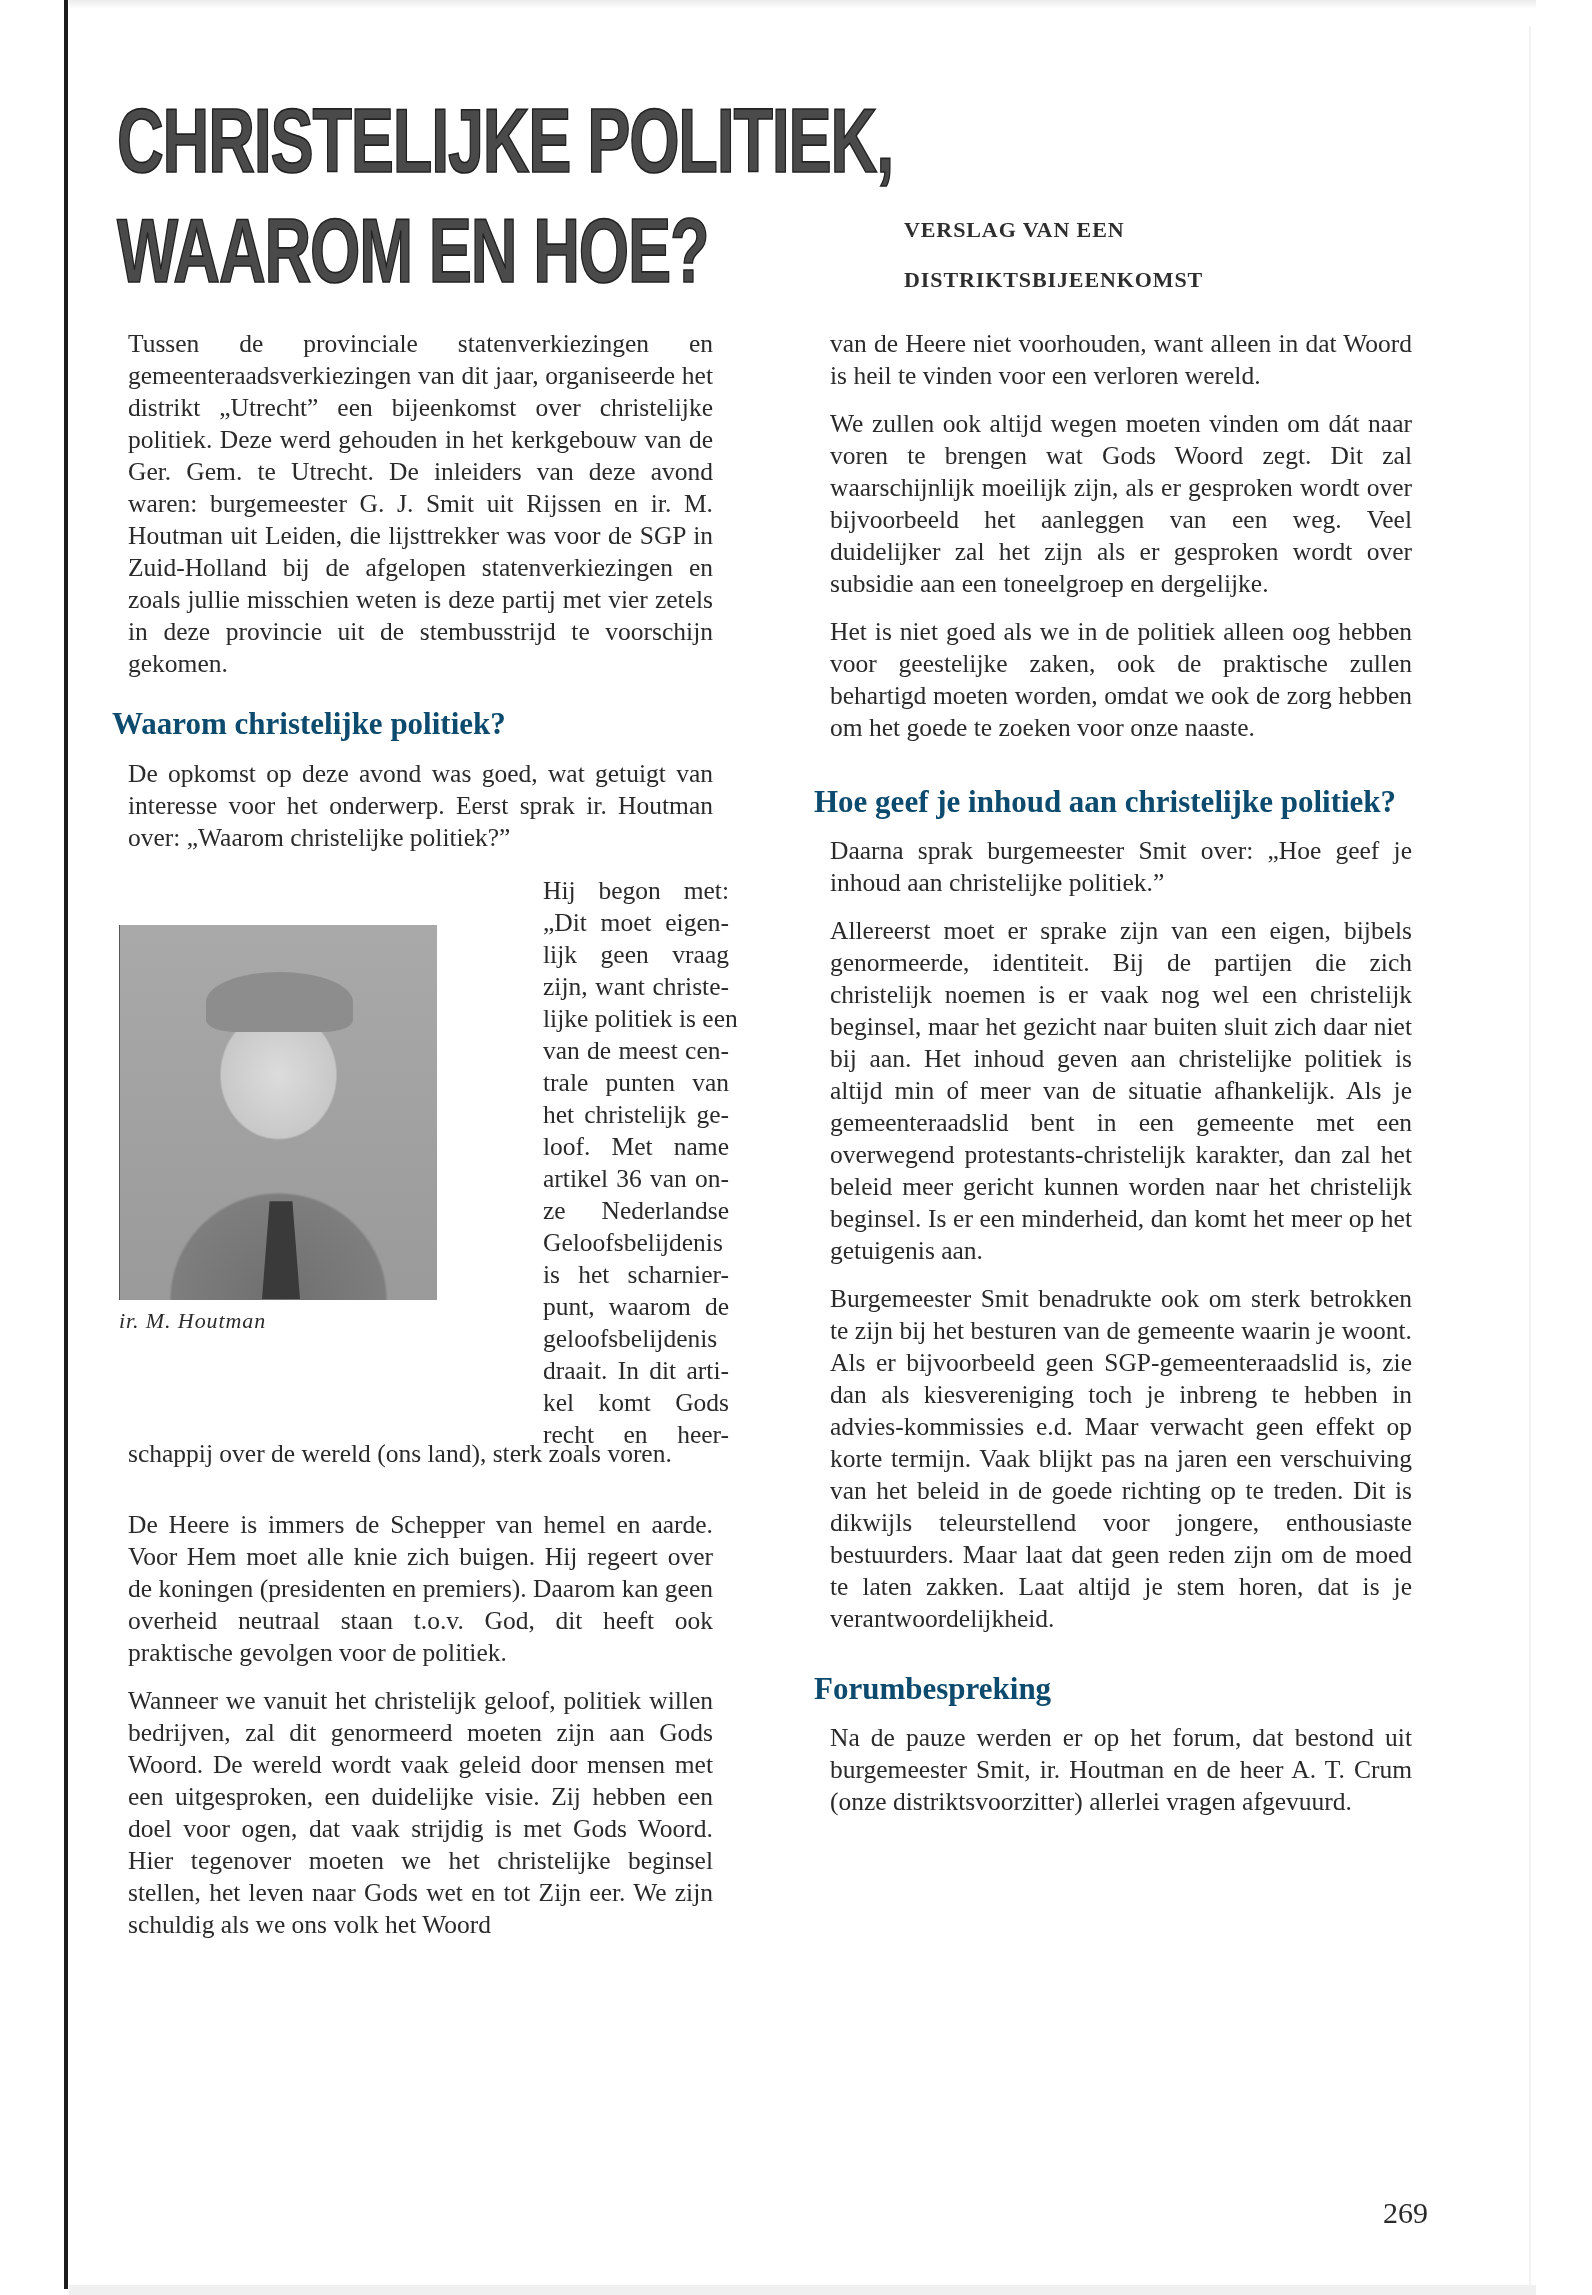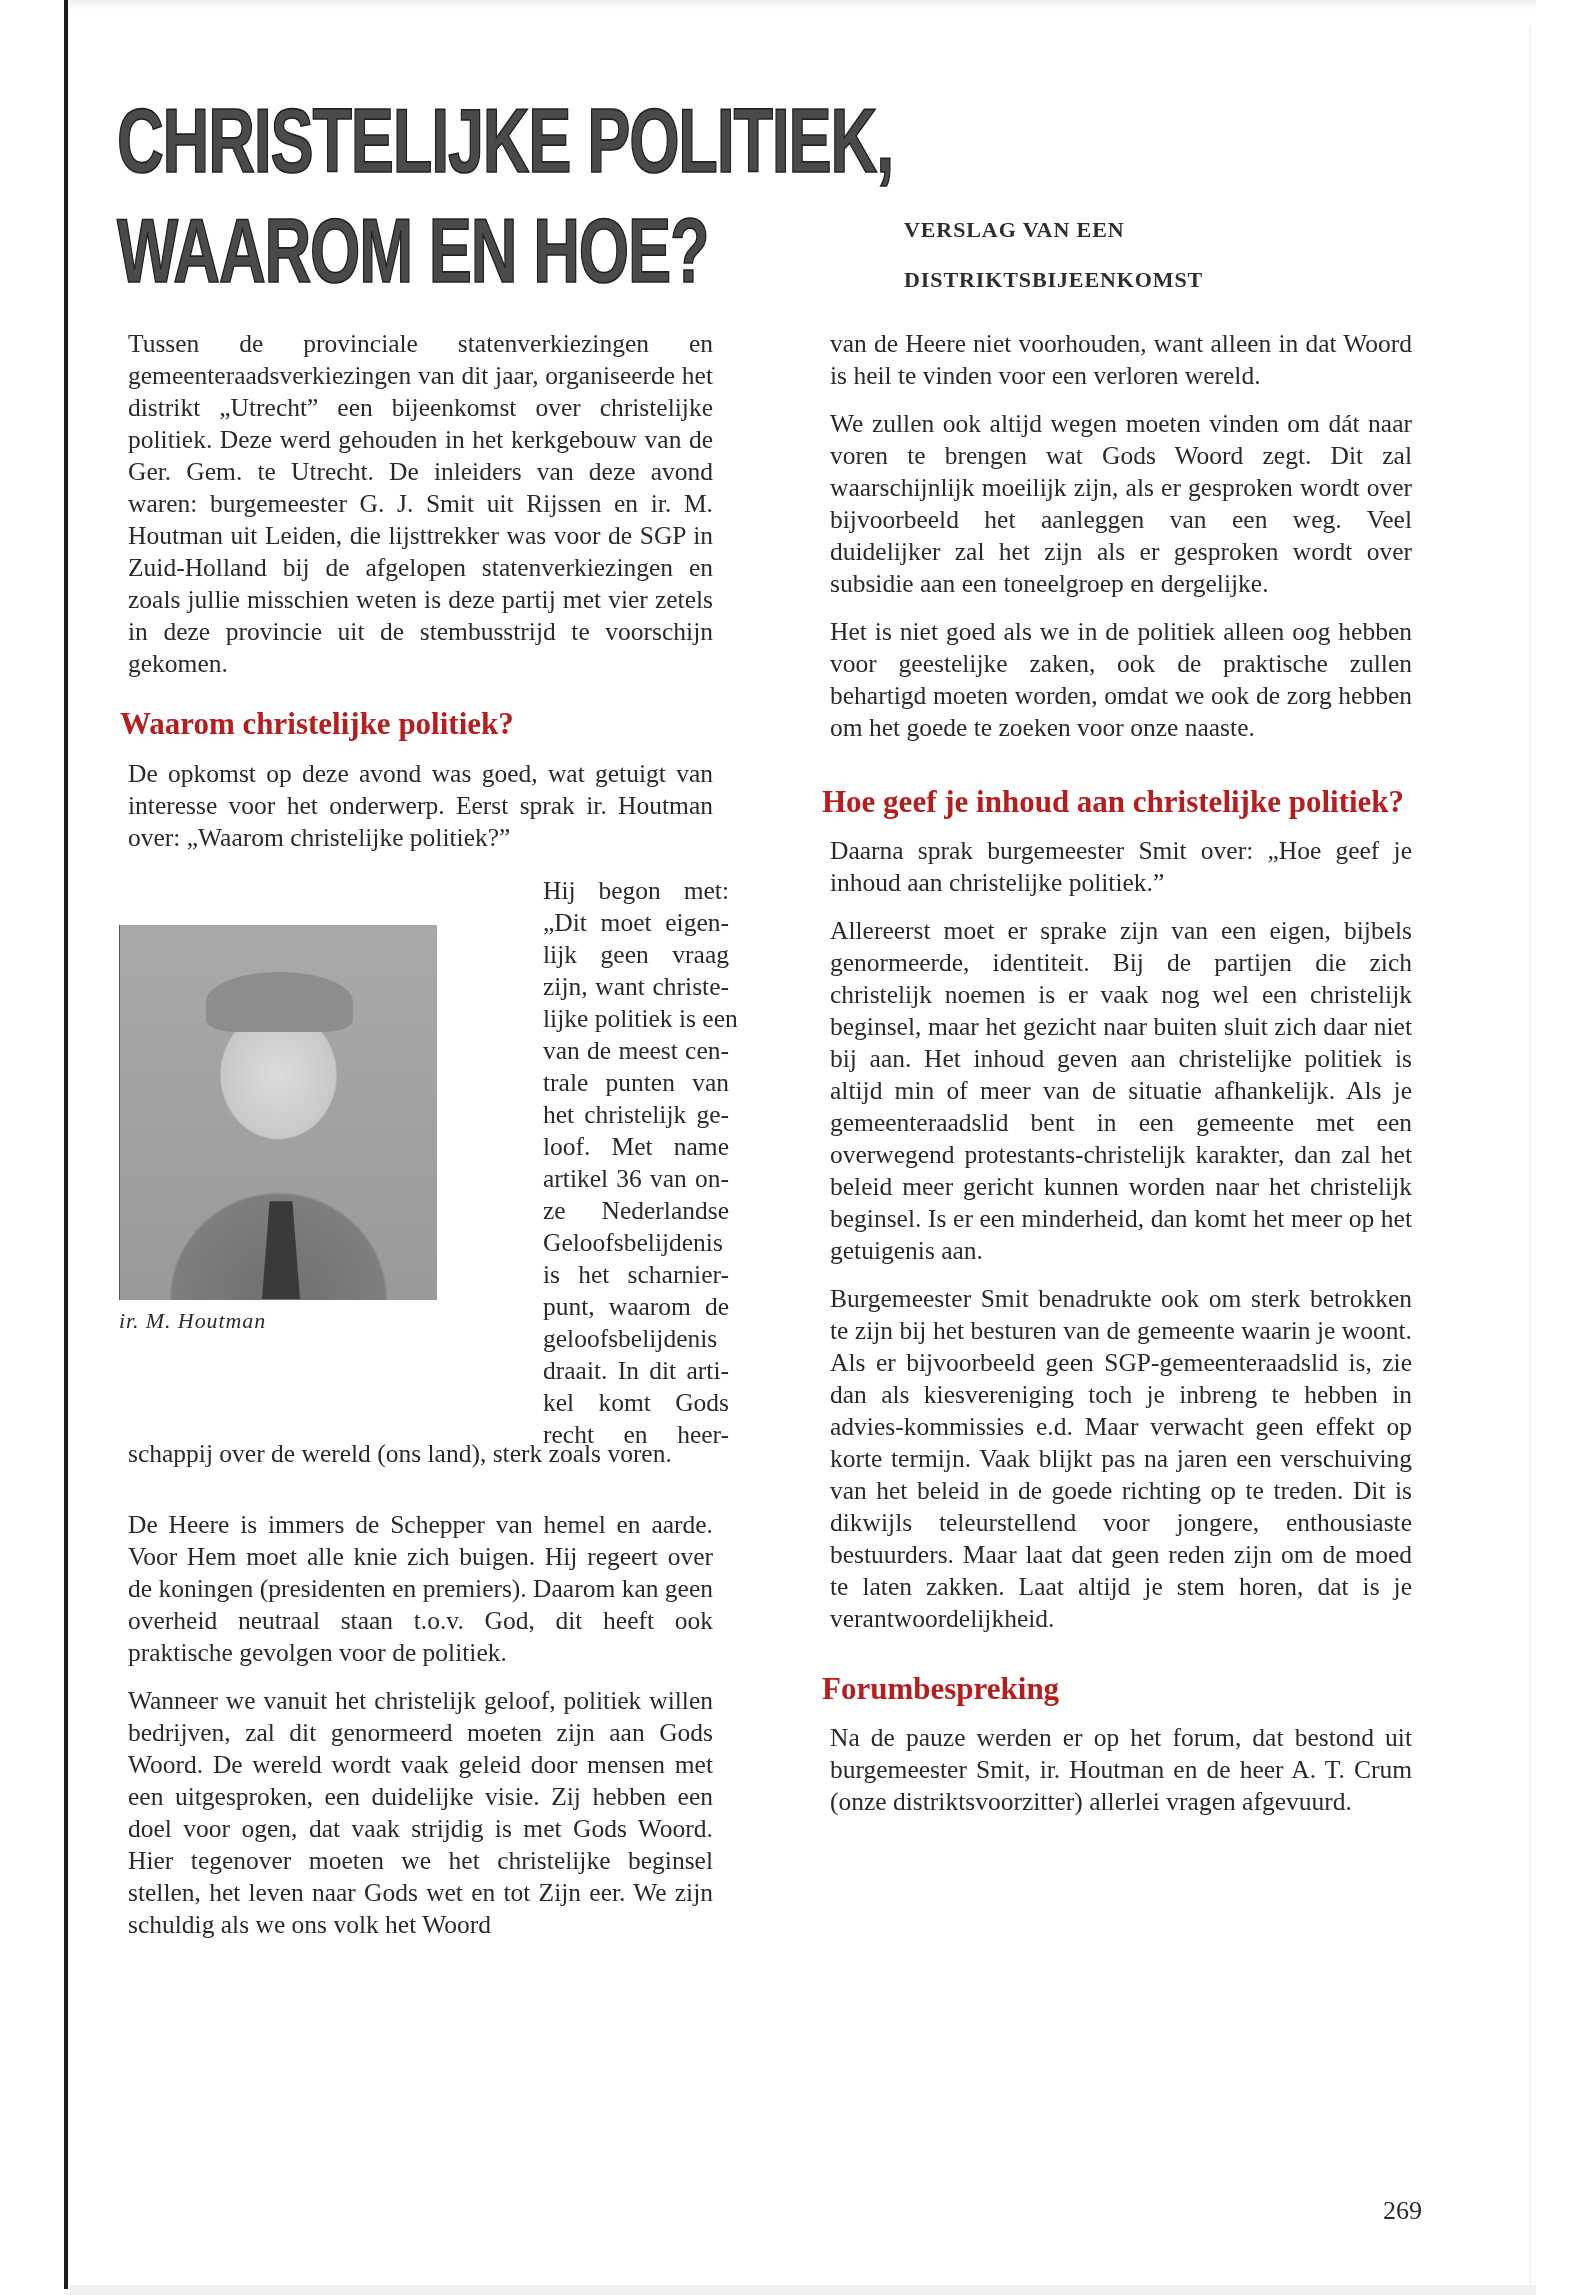--- a/index.html
+++ b/index.html
@@ -23,39 +23,39 @@
     font-family: "Liberation Serif", "DejaVu Serif", serif; font-weight: 700;
     font-size: 22px; line-height: 50px; color: #2e2e2e; letter-spacing: 0.9px; }
   .subhead span { display: block; }
 
   .col { position: absolute; width: 617px; font-size: 25.5px; line-height: 32px; text-align: justify; }
   .col p { margin: 16px; }
   .col .gap { height: 7px; }
   .left-col { left: 112px; top: 312px; }
   .right-col { left: 814px; top: 312px; width: 614px; }
 
-  .sec-h { font-weight: 700; font-size: 31px; line-height: 35px; margin: 8px; color: #b91c1c; text-align: left; }
+  .sec-h { font-weight: 700; font-size: 31px; line-height: 35px; margin: 0; color: #0c4a6e; text-align: left; }
   .left-col .sec-h { margin-top: 26px; margin-bottom: 17.3px; }
   .right-col .sec-h { margin-top: 40px; margin-bottom: 3.5px; }
   .right-col .sec-h.forum { margin-top: 36px; margin-bottom: 8.6px; }
 
   .wrap-block { position: relative; height: 547px; margin-top: 21px; }
   .photo { position: absolute; left: 7px; top: 50px; width: 317px; height: 375px;
     background: radial-gradient(ellipse 30% 28% at 50% 40%, #dcdcdc 0%, #c8c8c8 60%, transparent 62%),
                 radial-gradient(ellipse 48% 40% at 50% 100%, #6f6f6f 0%, #7e7e7e 70%, transparent 72%),
                 linear-gradient(#a9a9a9, #9a9a9a);
     border-left: 1.7px solid #555; }
   .photo .tie { position: absolute; left: 142px; top: 276px; width: 38px; height: 98px; background: #3a3a3a; clip-path: polygon(20% 0, 80% 0, 100% 100%, 0 100%); }
   .photo .hair { position: absolute; left: 86px; top: 47px; width: 147px; height: 60px; border-radius: 50% 50% 20% 20%; background: #8d8d8d; }
   .caption { position: absolute; left: 7px; top: 430px; font-style: italic; font-size: 22px; color: #2a2a2a; letter-spacing: 0.9px; }
   .wrap-text { position: absolute; left: 431px; top: 0; width: 186px; text-align: justify; }
   .wrap-text div { height: 32px; text-align-last: justify; white-space: nowrap; }
   .wrap-text div.last { text-align-last: left; }
 
-  .page-number { position: absolute; left: 1383px; top: 2196px; font-size: 26px; color: #2a2a2a; }
+  .page-number { position: absolute; left: 1383px; top: 2196px; font-size: 30px; color: #2a2a2a; }
 </style>
 </head>
 <body>
 
 <div class="top-shade"></div>
 <div class="right-edge"></div>
 <div class="bottom-shade"></div>
 <div class="margin-rule"></div>
 
 <h1 class="headline">

